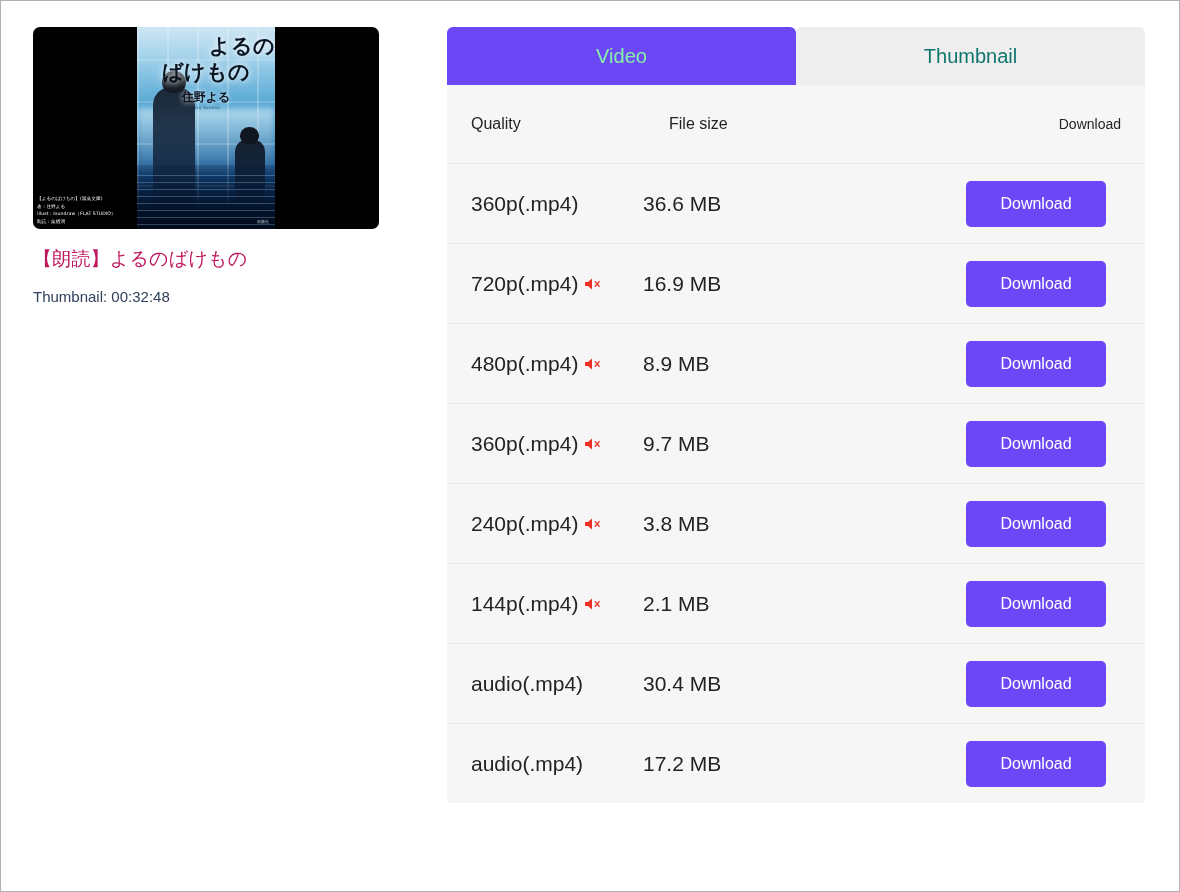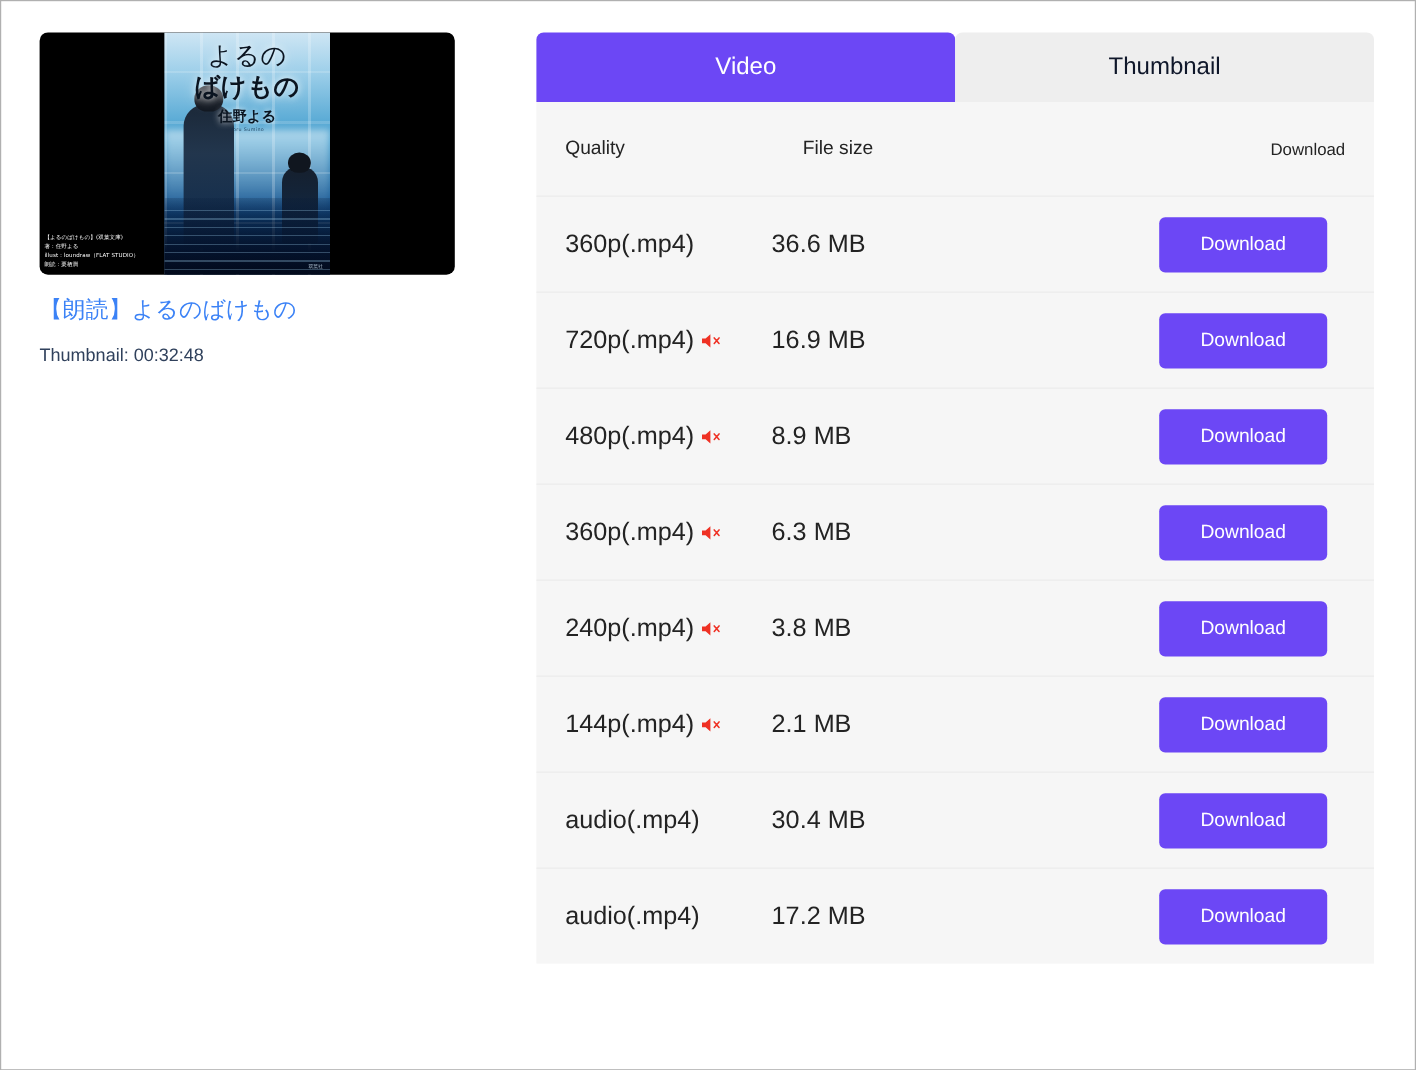--- a/index.html
+++ b/index.html
@@ -111,21 +111,21 @@
   .cover-title {
     position: absolute;
     left: 0; right: 0;
     top: 8px;
     text-align: center;
     color: #0a1420;
     font-family: "DejaVu Sans", sans-serif;
     line-height: 1.14;
     text-shadow: 0 0 6px rgba(255,255,255,0.85), 0 0 12px rgba(255,255,255,0.6);
   }
-  .cover-title .l1 { display: block; font-size: 21px; font-weight: 400; letter-spacing: 0.5px; }
+  .cover-title .l1 { display: block; font-size: 21px; font-weight: 700; letter-spacing: 0.5px; text-align: right; }
   .cover-title .l2 { display: block; font-size: 21px; font-weight: 700; letter-spacing: 0.5px; margin-top: 2px; }
   .cover-author {
     position: absolute;
     left: 0; right: 0;
     top: 62px;
     text-align: center;
     color: #0a1420;
     font-family: "DejaVu Sans", sans-serif;
     font-size: 12px;
     font-weight: 700;
@@ -159,21 +159,21 @@
     font-family: "DejaVu Sans", sans-serif;
     font-size: 4.6px;
     line-height: 1.62;
     letter-spacing: 0.1px;
     white-space: nowrap;
   }
 
   .video-title {
     margin-top: 18px;
     font-size: 19px;
-    color: #3b82f6;
+    color: #be185d;
     font-family: Liberation Serif, serif;
     letter-spacing: 0.2px;
     line-height: 1.3;
   }
   .video-duration {
     margin-top: 16px;
     font-size: 15px;
     color: #30415c;
     font-family: "Liberation Sans", sans-serif;
   }
@@ -195,25 +195,25 @@
     align-items: center;
     justify-content: center;
     font-size: 20px;
     border-radius: 6px 6px 0 0;
     box-sizing: border-box;
     cursor: pointer;
     user-select: none;
   }
   .tab.active {
     background: #6c47f5;
-    color: #ffffff;
+    color: #86efac;
   }
   .tab.inactive {
     background: #eeeeee;
-    color: #0f172a;
+    color: #0f766e;
   }
 
   .table {
     width: 100%;
     background: #f6f6f6;
     box-sizing: border-box;
   }
   .thead {
     display: flex;
     align-items: center;
@@ -390,21 +390,21 @@
           <div class="tbody-row">
             <div class="col-quality">
               <span class="cell-text">360p(.mp4)</span>
               <span class="mute-icon">
                 <svg width="18" height="14" viewBox="0 0 18 14" xmlns="http://www.w3.org/2000/svg">
                   <path d="M1 5 L4 5 L8 1.5 L8 12.5 L4 9 L1 9 Z" fill="#ef3124"></path>
                   <path d="M11.2 4.6 L15.2 9.2 M15.2 4.6 L11.2 9.2" stroke="#ef3124" stroke-width="1.3" stroke-linecap="round"></path>
                 </svg>
               </span>
             </div>
-            <div class="col-size"><span class="cell-text">6.3 MB</span></div>
+            <div class="col-size"><span class="cell-text">9.7 MB</span></div>
             <div class="col-dl">
               <button class="btn-download">Download</button>
             </div>
           </div>
           <div class="tbody-row">
             <div class="col-quality">
               <span class="cell-text">240p(.mp4)</span>
               <span class="mute-icon">
                 <svg width="18" height="14" viewBox="0 0 18 14" xmlns="http://www.w3.org/2000/svg">
                   <path d="M1 5 L4 5 L8 1.5 L8 12.5 L4 9 L1 9 Z" fill="#ef3124"></path>

